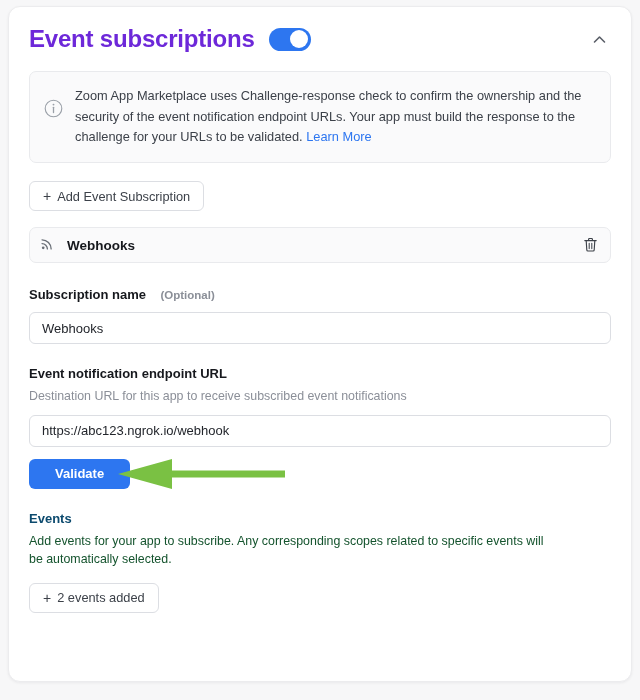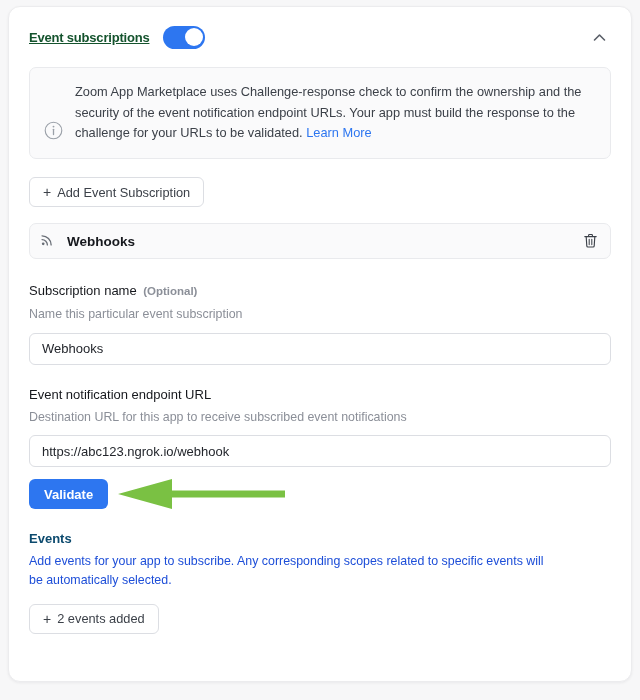--- a/index.html
+++ b/index.html
@@ -26,25 +26,24 @@
     overflow: hidden;
   }
 
   
   .card-header {
     display: flex;
     align-items: center;
     padding: 18px 20px 0 20px;
   }
   .card-title {
-    font-size: 13px;
-    font-weight: bold;
-    color: #14532d;
+    font-size: 24px;
+    font-weight: bold;
+    color: #6d28d9;
     letter-spacing: -0.2px;
-    text-decoration: underline;
   }
   .toggle {
     margin-left: 14px;
     width: 42px;
     height: 23px;
     border-radius: 12px;
     background: #2d76f0;
     position: relative;
     flex: 0 0 auto;
     cursor: pointer;
@@ -77,21 +76,20 @@
 
   
   .infobox {
     margin: 18px 20px 0 20px;
     background: #fafafb;
     border: 1px solid #e9eaed;
     border-radius: 7px;
     padding: 14px 16px 14px 14px;
     display: flex;
     gap: 12px;
-    align-items: flex-end;
   }
   .info-icon { flex: 0 0 auto; margin-top: 13px; }
   .info-text {
     font-size: 12.8px;
     line-height: 1.62;
     color: #3c4149;
   }
   .link { color: #2d76f0; text-decoration: none; cursor: pointer; }
 
   
@@ -130,28 +128,28 @@
     font-size: 13.5px;
     font-weight: bold;
     color: #16181d;
   }
   .trash-btn { margin-left: auto; cursor: pointer; display: flex; }
 
   
   .field { padding: 0 20px; margin-top: 22px; }
   .field-label {
     font-size: 13px;
-    font-weight: normal;
+    font-weight: bold;
     color: #16181d;
   }
   .optional {
     font-size: 11.5px;
     font-weight: bold;
     color: #8b8f98;
-    margin-left: 2px;
+    margin-left: 10px;
   }
   .field-help {
     font-size: 12.4px;
     color: #8b8f98;
     margin-top: 6px;
     line-height: 1.5;
   }
   .text-input {
     margin-top: 9px;
     width: 100%;
@@ -168,21 +166,21 @@
 
   
   .validate-wrap {
     padding: 0 20px;
     margin-top: 12px;
     position: relative;
     height: 32px;
   }
   .btn-validate {
     height: 30px;
-    padding: 0 15px;
+    padding: 0 26px;
     border: none;
     border-radius: 6px;
     background: #2d76f0;
     color: #ffffff;
     font-size: 13px;
     font-weight: bold;
     cursor: pointer;
     font-family: "Liberation Sans", sans-serif;
   }
   .arrow-annotation {
@@ -190,21 +188,21 @@
     left: 103px;
     top: -7px;
     pointer-events: none;
   }
 
   
   .events-sec { padding: 0 20px; margin-top: 20px; }
   .events-title { font-size: 13px; font-weight: bold; color: #0c4a6e; }
   .events-help {
     font-size: 12.4px;
-    color: #1d4ed8;
+    color: #14532d;
     margin-top: 6px;
     line-height: 1.5;
     max-width: 530px;
   }
   .events-btn-wrap { margin-top: 14px; }
 </style>
 </head>
 <body>
 
 <div class="card">
@@ -262,21 +260,20 @@
         <path d="M6.2 6.3v5.3M8.8 6.3v5.3" stroke="#3c4149" stroke-width="1.05" stroke-linecap="round"></path>
       </svg>
     </span>
   </div>
 
   <div class="field">
     <div>
       <span class="field-label">Subscription name</span>
       <span class="optional">(Optional)</span>
     </div>
-    <div class="field-help">Name this particular event subscription</div>
     <input class="text-input" type="text" value="Webhooks" style="">
   </div>
 
   <div class="field">
     <div class="field-label">Event notification endpoint URL</div>
     <div class="field-help">Destination URL for this app to receive subscribed event notifications</div>
     <input class="text-input" type="text" value="https://abc123.ngrok.io/webhook" style="">
   </div>
 
   <div class="validate-wrap">

